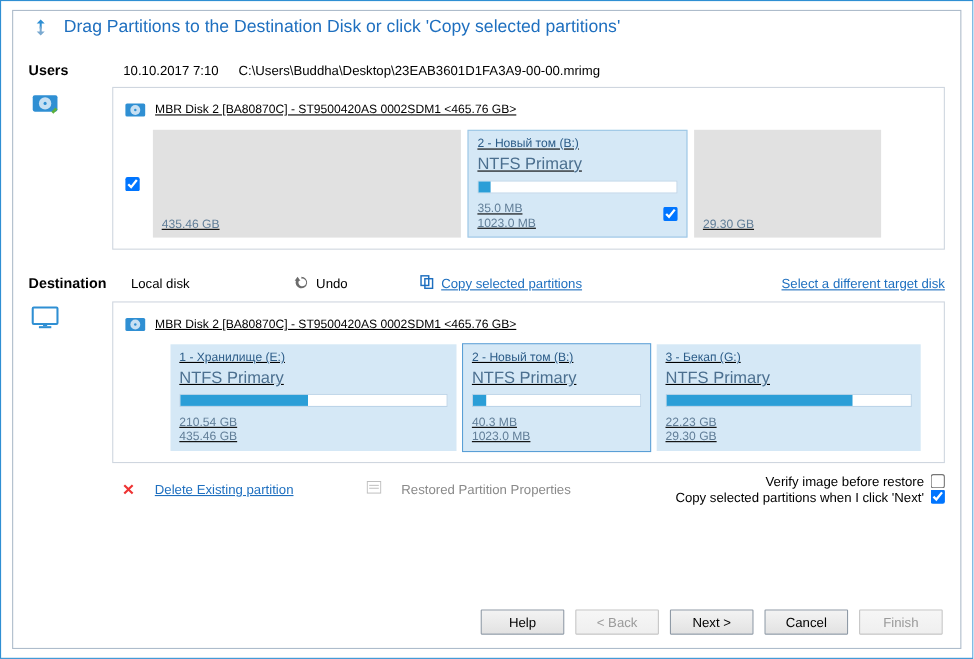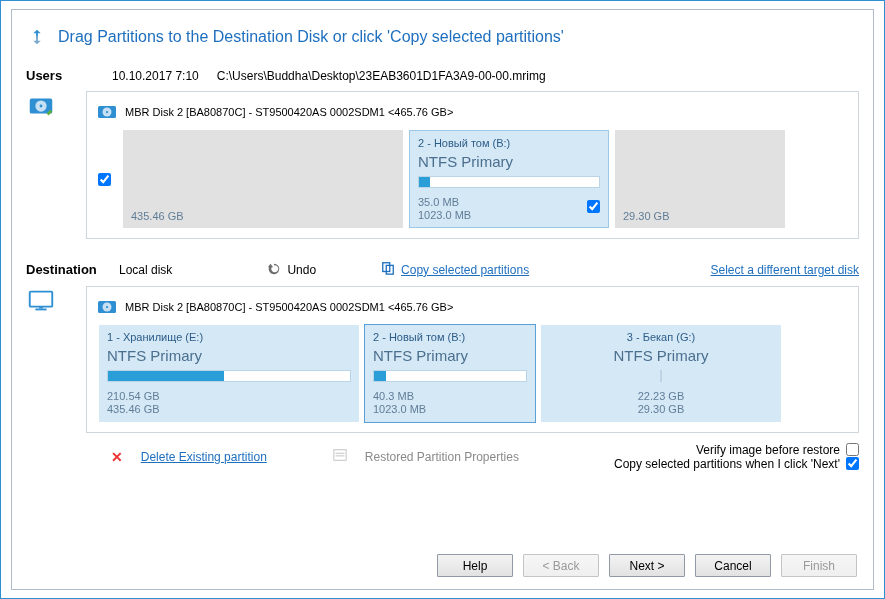--- a/index.html
+++ b/index.html
@@ -17,21 +17,21 @@
     width: 885px;
     height: 599px;
     padding: 8px 10px 8px 10px;
     position: relative;
     background: #fff;
   }
   .inner {
     border: 1px solid #aebccb;
     width: 100%;
     height: 100%;
-    padding: 16px 14px;
+    padding: 4px 14px;
     position: relative;
   }
 
   .header {
     display: flex;
     align-items: center;
     gap: 10px;
     margin-bottom: 20px;
   }
   .header-icon {
@@ -52,21 +52,22 @@
     flex-wrap: nowrap;
   }
   .row-label {
     font-weight: bold;
     width: 68px;
     font-size: 13px;
   }
 
   .section-frame {
     display: flex;
-    gap: 4px;
+    gap: 20px;
+    text-decoration: underline;
   }
   .side-icon-col {
     width: 56px;
     text-align: left;
   }
   .side-icon-col svg, .side-icon-col .ico { display:block; }
 
   .disk-box {
     border: 1px solid #cfd6df;
     flex: 1;
@@ -322,37 +323,37 @@
             <svg width="24" height="24" viewBox="0 0 32 32">
                 <rect x="4" y="8" width="24" height="16" rx="2" fill="#2f8fd3"></rect>
                 <circle cx="16" cy="16" r="6" fill="#c7e0f3"></circle>
                 <circle cx="16" cy="16" r="1.5" fill="#2f8fd3"></circle>
               </svg>
           </span>
           <span>MBR Disk 2 [BA80870C] - ST9500420AS 0002SDM1  &lt;465.76 GB&gt;</span>
         </div>
         <div class="partition-row">
           <div class="partition-track" id="dest-parts" style="margin-left:4px;">
-              <div class="partition dest" style="width: 260px;">
+              <div class="partition dest" style="width: 260px; margin-left: 40px;">
                 <div class="part-head">1 - Хранилище (E:)</div>
                 <div class="part-sub">NTFS Primary</div>
                 <div class="progress">
                   <div class="progress-bar" style="width:48%"></div>
                 </div>
                 <div class="part-sizes">210.54 GB<br>435.46 GB</div>
               </div>
               <div class="partition dest" style="outline: rgb(90, 159, 214) solid 1px; width: 170px;">
                 <div class="part-head">2 - Новый том (B:)</div>
                 <div class="part-sub">NTFS Primary</div>
                 <div class="progress">
                   <div class="progress-bar" style="width:8%"></div>
                 </div>
                 <div class="part-sizes">40.3 MB<br>1023.0 MB</div>
               </div>
-              <div class="partition dest" style="width: 240px; align-items: center;">
+              <div class="partition dest" style="width: 240px;">
                 <div class="part-head">3 - Бекап (G:)</div>
                 <div class="part-sub">NTFS Primary</div>
                 <div class="progress">
                   <div class="progress-bar" style="width:76%"></div>
                 </div>
                 <div class="part-sizes">22.23 GB<br>29.30 GB</div>
               </div>
             </div>
         </div>
       </div>

